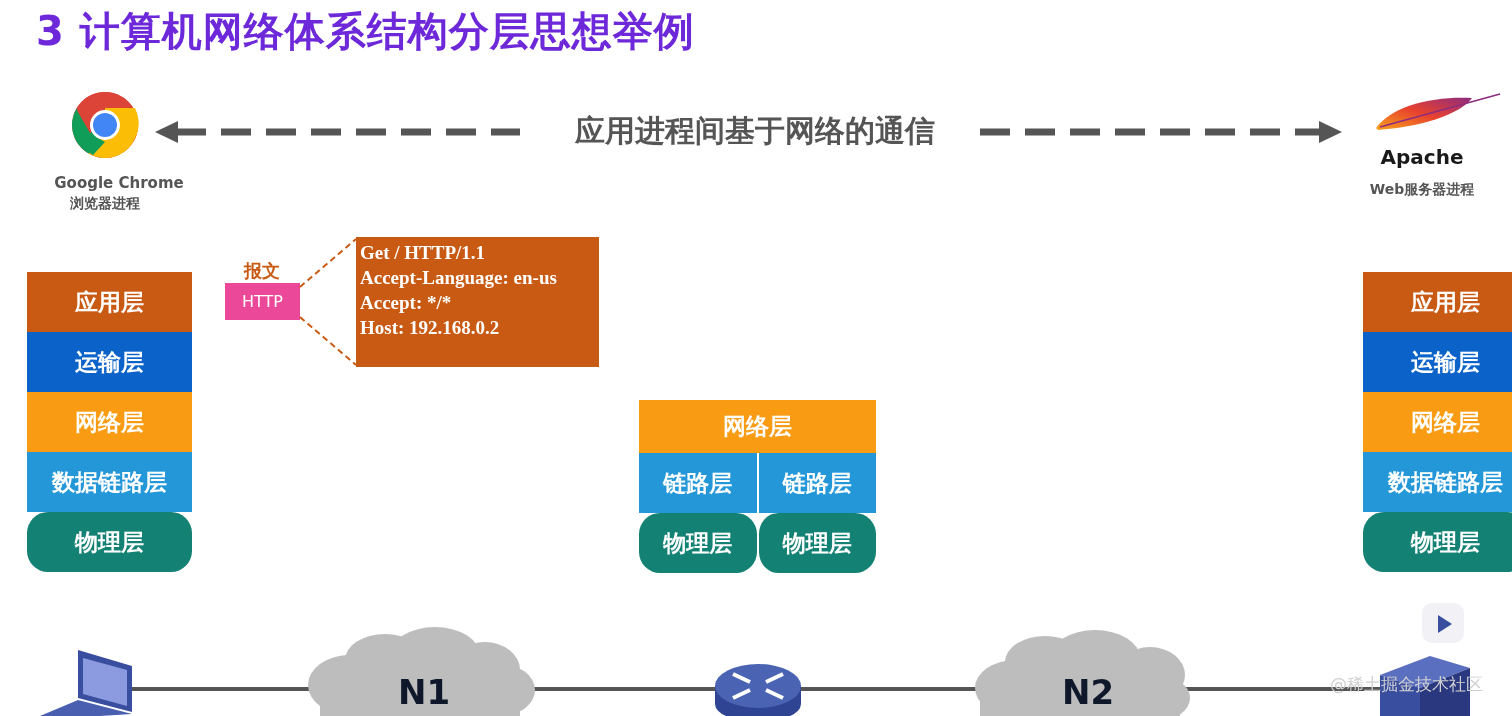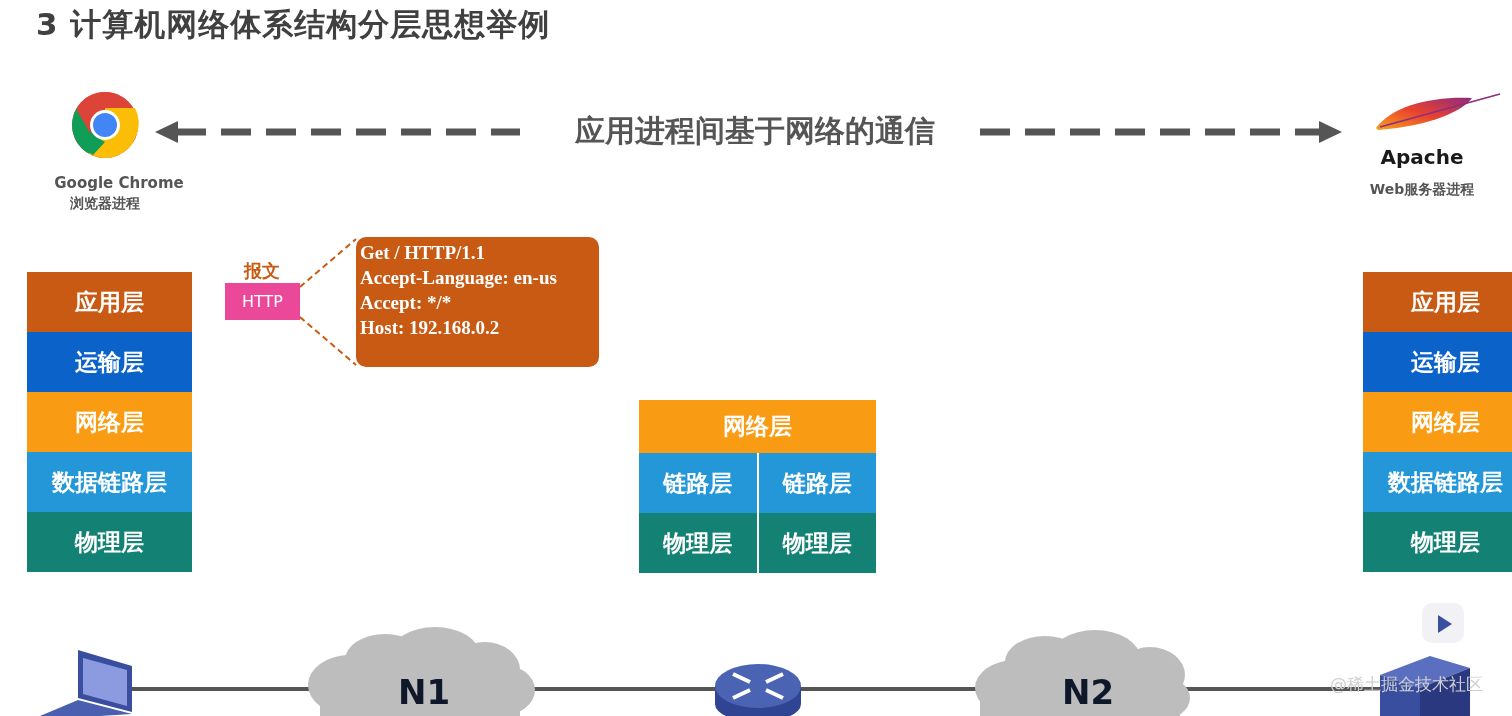--- a/index.html
+++ b/index.html
@@ -3,21 +3,21 @@
 <meta charset="utf-8">
 <style>
   html, body { margin: 0; padding: 0; }
   body {
     width: 1512px; height: 716px; position: relative; overflow: hidden;
     background: #ffffff;
     font-family: "DejaVu Sans", "Liberation Sans", sans-serif;
   }
   .abs { position: absolute; }
   .title {
-    left: 36px; top: 4px; font-size: 31px; font-weight: bold; color: #404040;
+    left: 36px; top: 4px; font-size: 40px; font-weight: bold; color: #6d28d9;
     letter-spacing: 1px; white-space: nowrap;
   }
   .endpoint-label { text-align: center; color: #555; white-space: nowrap; }
   .chrome-name { left: 44px; top: 174px; width: 150px; font-size: 15px; font-weight: bold; color: #555; }
   .chrome-sub { left: 30px; top: 195px; width: 150px; font-size: 14px; font-weight: bold; color: #555; }
   .apache-name { left: 1352px; top: 145px; width: 140px; font-size: 20px; font-weight: bold; color: #1a1a1a; }
   .apache-sub { left: 1352px; top: 181px; width: 140px; font-size: 14px; font-weight: bold; color: #555; }
 
   .center-caption {
     left: 540px; top: 111px; width: 430px; text-align: center;
@@ -26,37 +26,37 @@
 
   .stack { width: 165px; padding-left: 20px; }
   .layer {
     height: 60px; display: flex; align-items: center; justify-content: center;
     color: #fff; font-size: 23px; font-weight: bold; white-space: nowrap;
   }
   .c-app { background: #c85a13; }
   .c-trans { background: #0b62c9; }
   .c-net { background: #f99c14; }
   .c-link { background: #2497d8; }
-  .c-phy { background: #138173; }
+  .c-phy { background: #138173; border-radius: 21px; }
 
   .router-stack { left: 639px; top: 400px; width: 237px; }
   .router-stack .row { display: flex; }
   .router-stack .row .layer { flex: 1; }
   .router-stack .row .layer + .layer { border-left: 2px solid #fff; }
   .router-stack .net { height: 53px; }
 
   .http-label { left: 244px; top: 259px; font-size: 18px; font-weight: bold; color: #c85a13; text-align: right; }
   .http-box {
     left: 225px; top: 283px; width: 75px; height: 37px; background: #ec4899; color: #fff;
     font-size: 16px; display: flex; align-items: center; justify-content: center;
   }
   .msg-box {
     left: 356px; top: 237px; width: 243px; height: 130px; background: #c85a13;
     color: #fff; font-family: "Liberation Serif", "DejaVu Serif", serif; font-weight: bold;
-    font-size: 19px; line-height: 25px; padding: 3px 0 0 4px; box-sizing: border-box; border-radius: 10px;
+    font-size: 19px; line-height: 25px; padding: 3px 0 0 4px; box-sizing: border-box;
   }
   .msg-line { white-space: nowrap; }
 
   .watermark { left: 1330px; top: 673px; font-size: 17px; color: #d0d0d0; white-space: nowrap; }
   .n-label { font-size: 34px; font-weight: bold; color: #0f172a; }
 </style>
 </head>
 <body>
 
 <div class="abs title">3 计算机网络体系结构分层思想举例</div>

